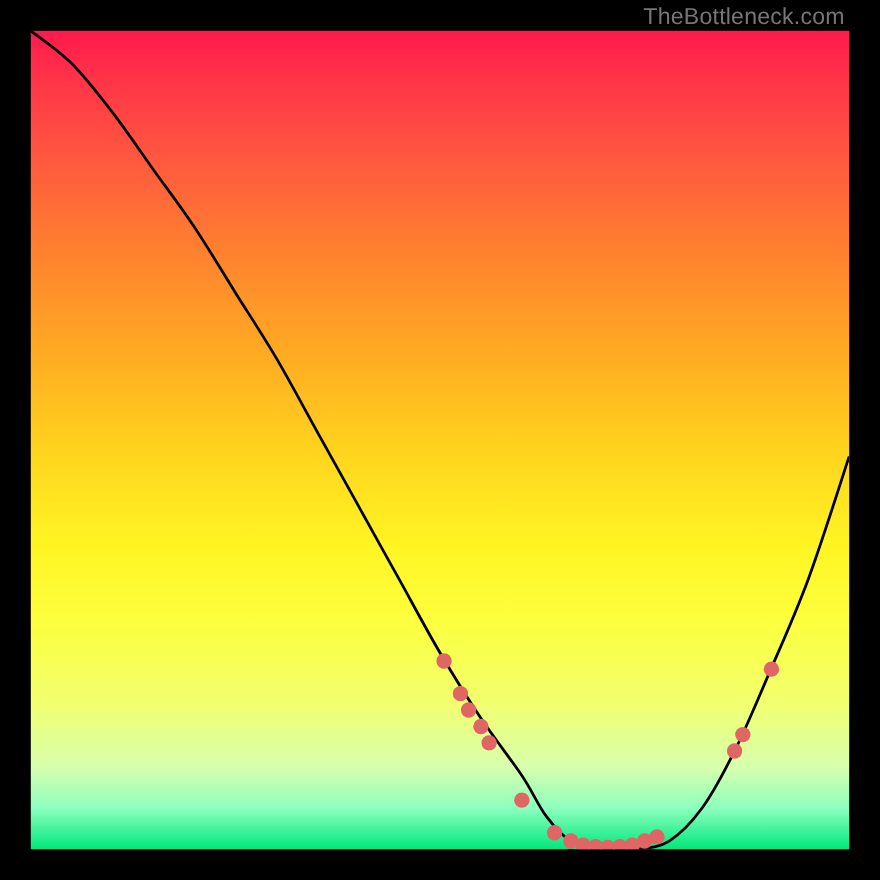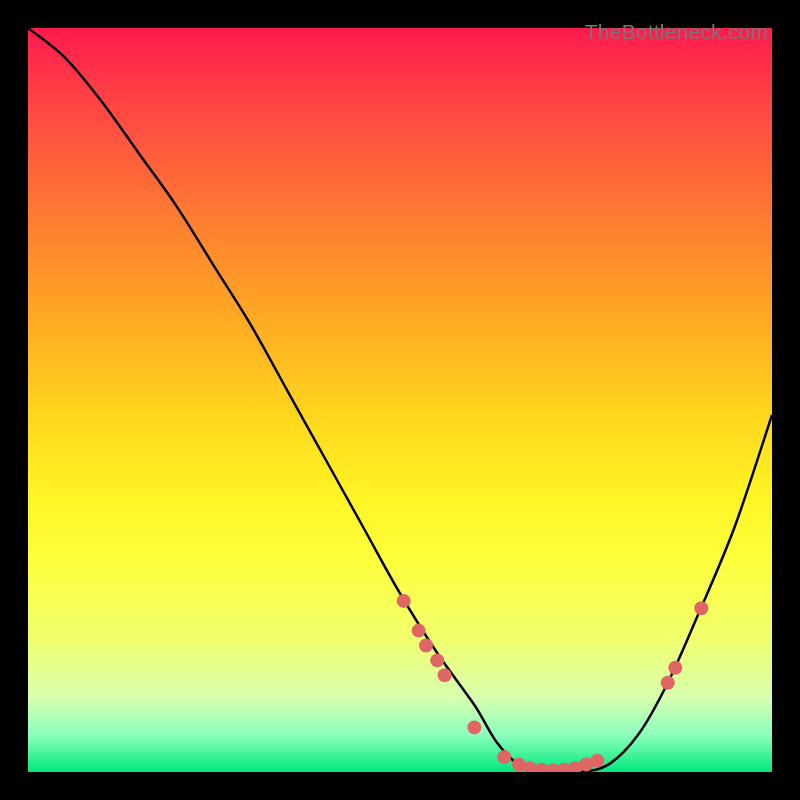--- a/index.html
+++ b/index.html
@@ -27,21 +27,21 @@
       #fff524 63%,
       #fdff3e 72%,
       #f2ff6e 82%,
       #d7ffae 90%,
       #8cffbe 95%,
       #00e87c 100%
     );
   }
   .watermark {
     position: absolute;
-    top: 20px;
+    top: 4px;
     right: 32px;
     color: #777;
     font-size: 21px;
     font-weight: 500;
     letter-spacing: 0.2px;
     user-select: none;
   }
   svg {
     position: absolute;
     left: 0;

